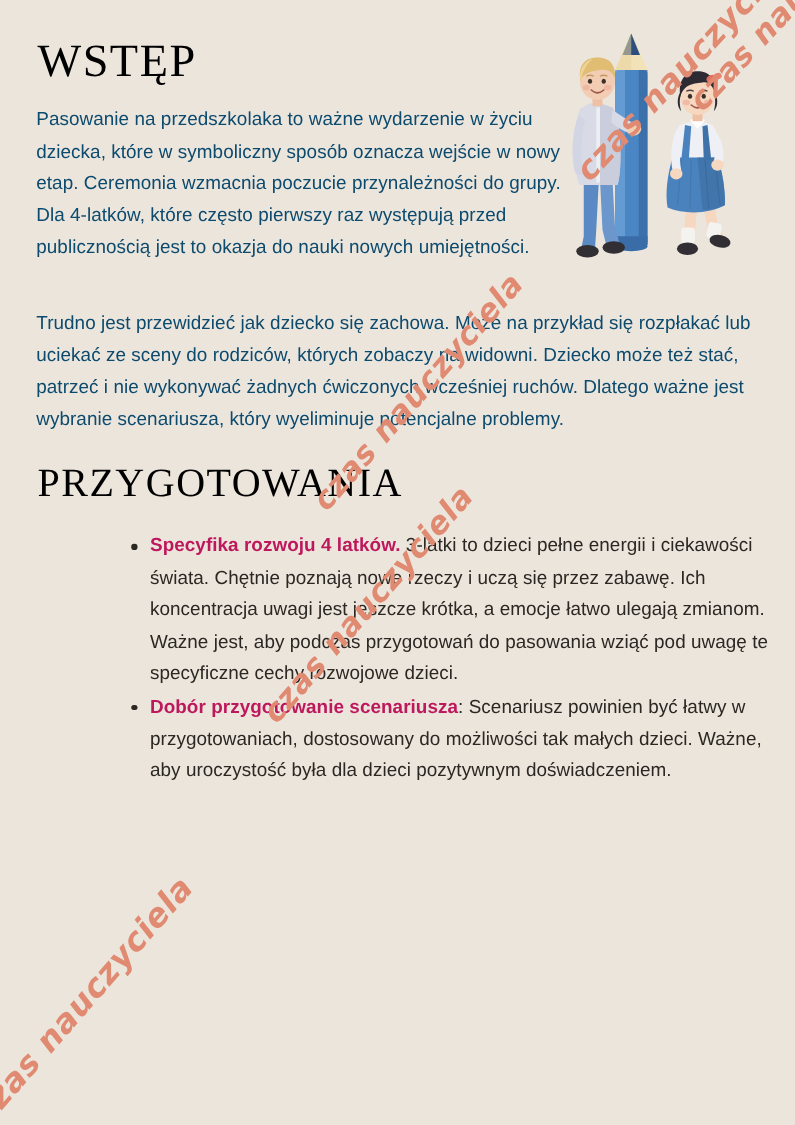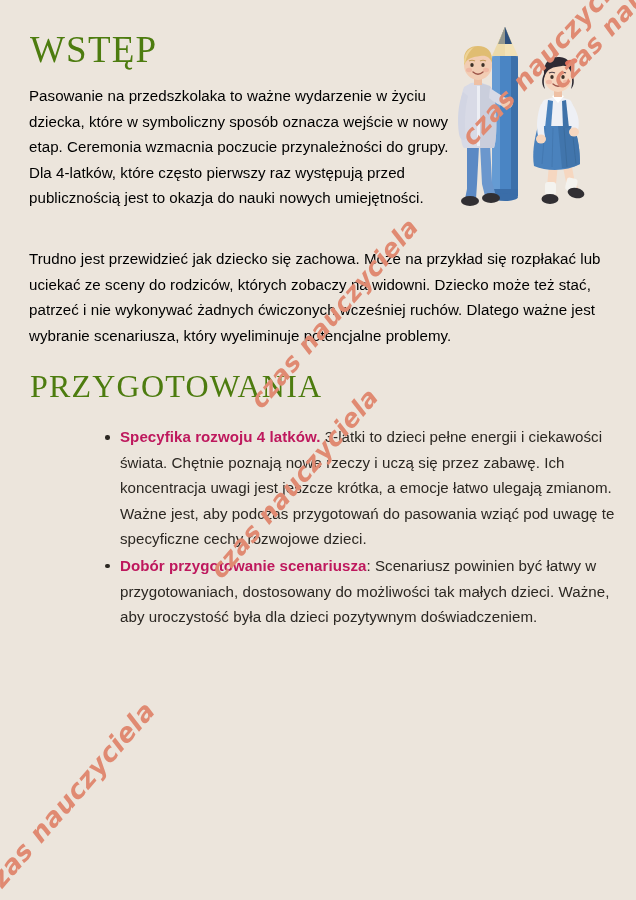--- a/index.html
+++ b/index.html
@@ -48,42 +48,42 @@
   .content {
     position: relative;
     z-index: 3;
     padding: 0;
   }
 
   h1.section-title {
     margin: 0;
     font-family: "Liberation Serif", "DejaVu Serif", serif;
     font-weight: 400;
-    color: #4d7c0f;
+    color: #000000;
     letter-spacing: 1.2px;
   }
   .title-wstep {
     position: absolute;
     left: 30px;
     top: 31px;
     font-size: 37px;
     line-height: 1;
   }
   .title-przyg {
     position: absolute;
     left: 30px;
     top: 370px;
     font-size: 32px;
     line-height: 1;
   }
 
   p.body-text {
     position: absolute;
     margin: 0;
-    color: #000000;
+    color: #0c4a6e;
     font-size: 15.1px;
     line-height: 25.6px;
     letter-spacing: 0.05px;
   }
   .para-1 {
     left: 29px;
     top: 83px;
     width: 430px;
   }
   .para-2 {

